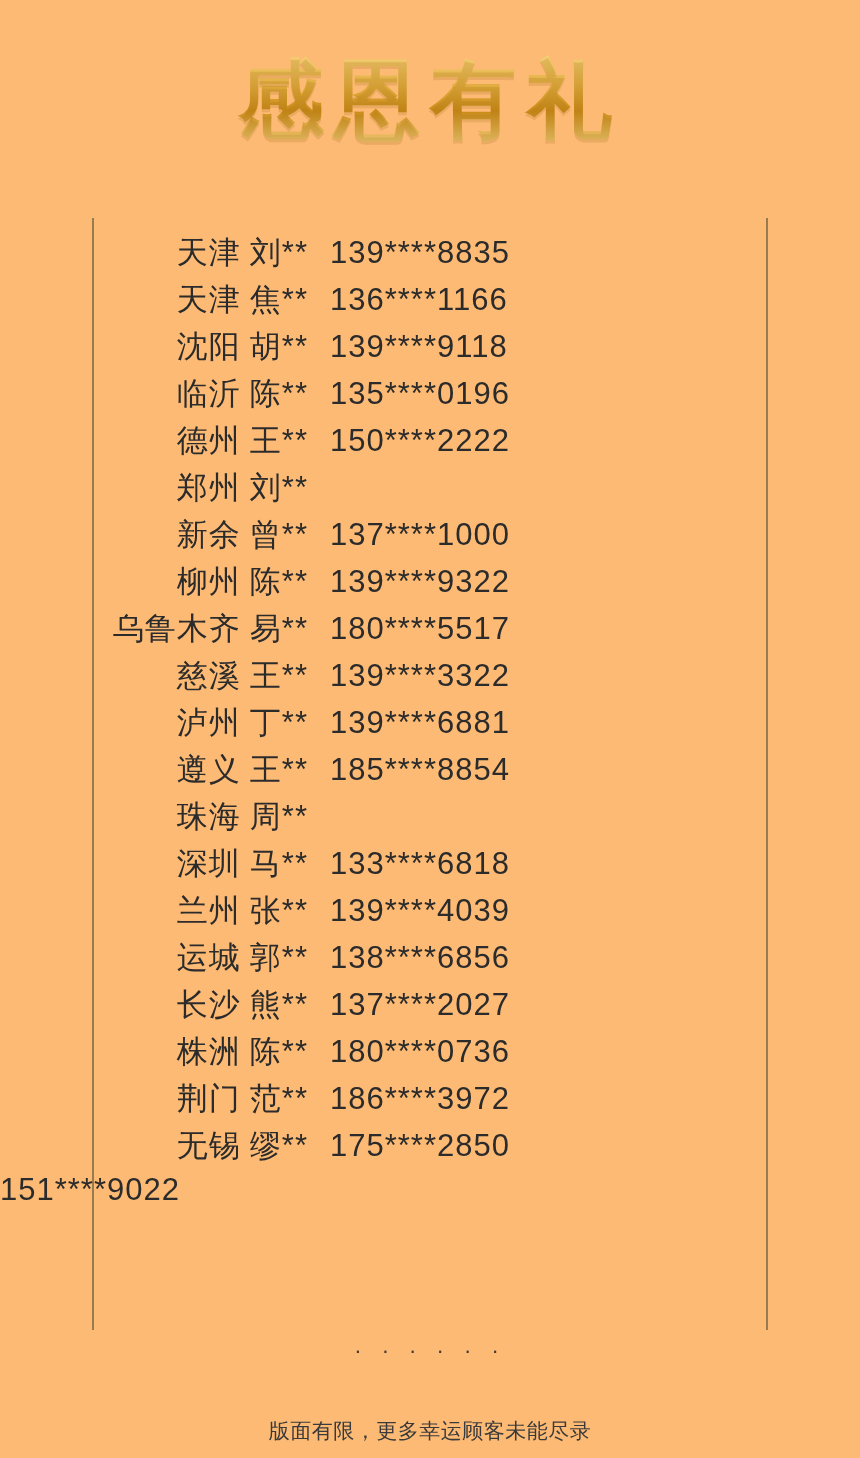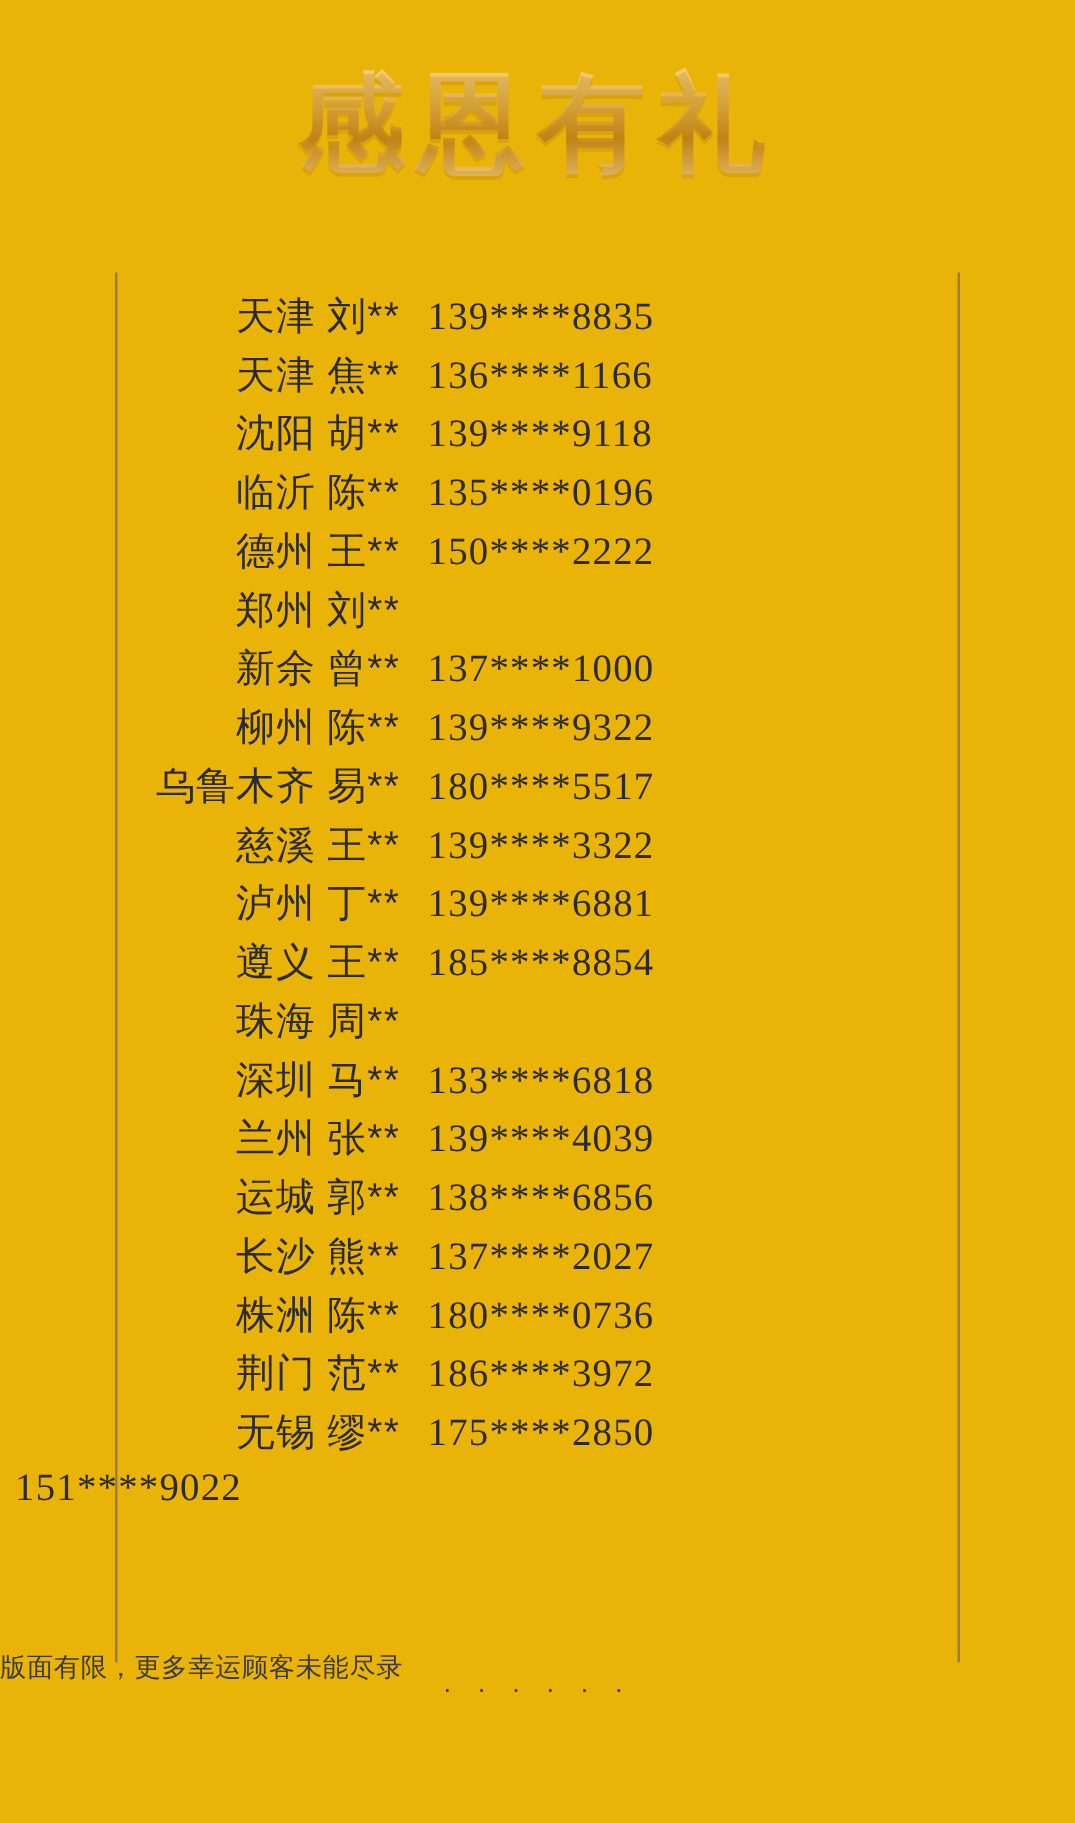--- a/index.html
+++ b/index.html
@@ -13,21 +13,21 @@
     font-family: "Liberation Sans", "DejaVu Sans", sans-serif;
     color: #2b2b2b;
     overflow: hidden;
     position: relative;
   }
   .poster {
     position: relative;
     width: 860px;
     height: 1458px;
     box-sizing: border-box;
-    background: #eab308;
+    background: #fdba74;
   }
   .title-wrap {
     padding-top: 52px;
     text-align: center;
   }
   .title {
     display: inline-block;
     font-family: "DejaVu Serif", "Liberation Serif", serif;
     font-size: 86px;
     font-weight: bold;
@@ -59,53 +59,53 @@
     padding: 0;
     margin: 0;
     list-style: none;
   }
   .row {
     display: flex;
     align-items: baseline;
     height: 47px;
     font-size: 31px;
     letter-spacing: 1px;
-    margin-left: 12px;
   }
   .row .loc {
     width: 330px;
     text-align: right;
     padding-right: 22px;
     box-sizing: border-box;
     white-space: nowrap;
   }
   .row .loc .city {
     margin-right: 9px;
   }
   .row .phone {
     width: 400px;
     text-align: left;
     white-space: nowrap;
-    font-family: Liberation Serif, serif;
+    font-family: Liberation Sans, sans-serif;
   }
   .dots {
     position: absolute;
     left: 0;
     width: 860px;
     top: 1338px;
     text-align: center;
     font-size: 22px;
     letter-spacing: 7px;
     color: #3a3a3a;
   }
   .footnote {
     position: absolute;
     left: 0;
     width: 860px;
-    top: 1320px;
+    top: 1417px;
+    text-align: center;
     font-size: 21px;
     color: #3a3a3a;
     letter-spacing: 0.5px;
   }
 </style>
 </head>
 <body>
 
 <div class="poster">
 

